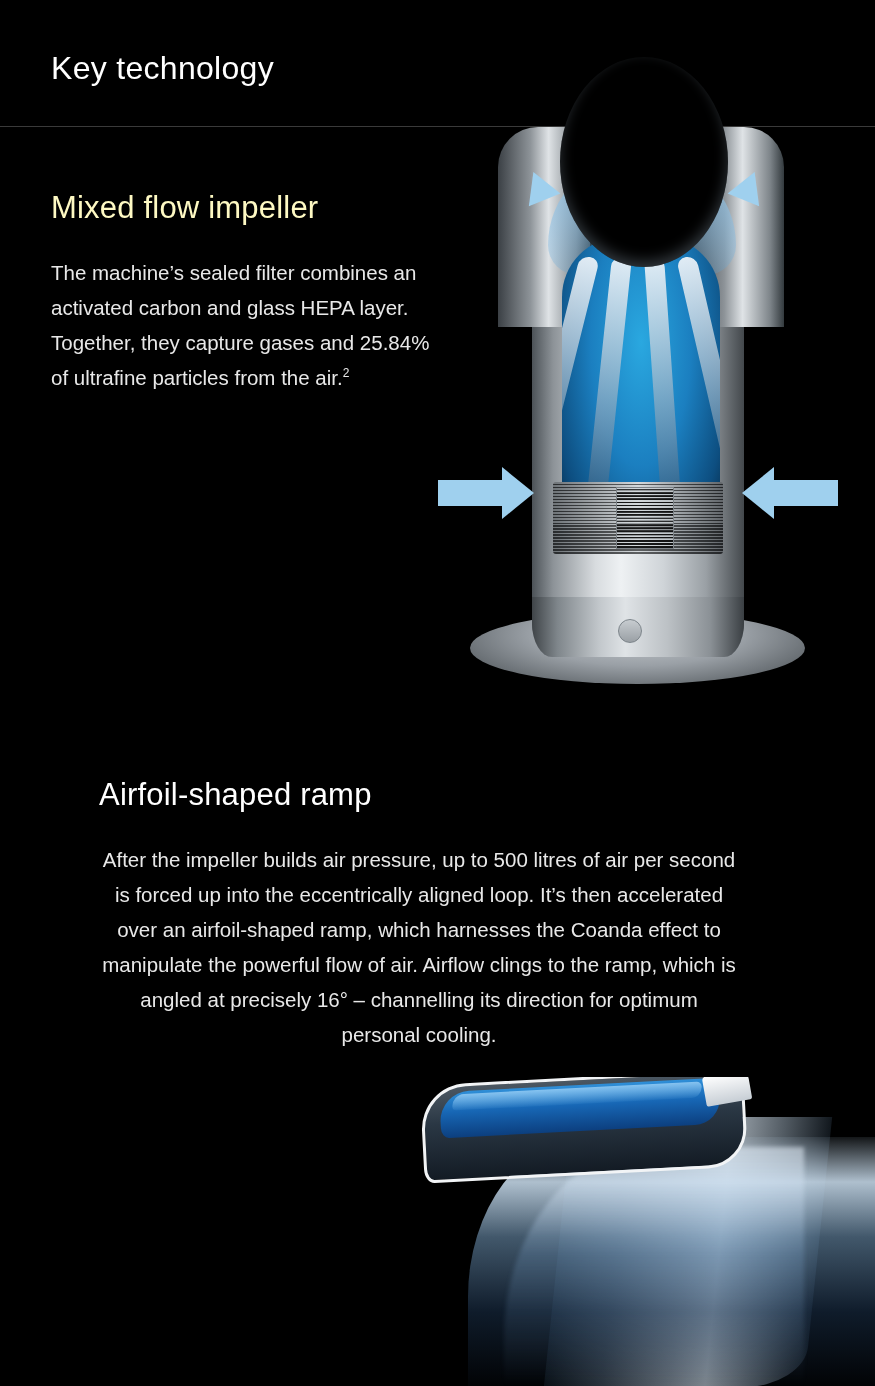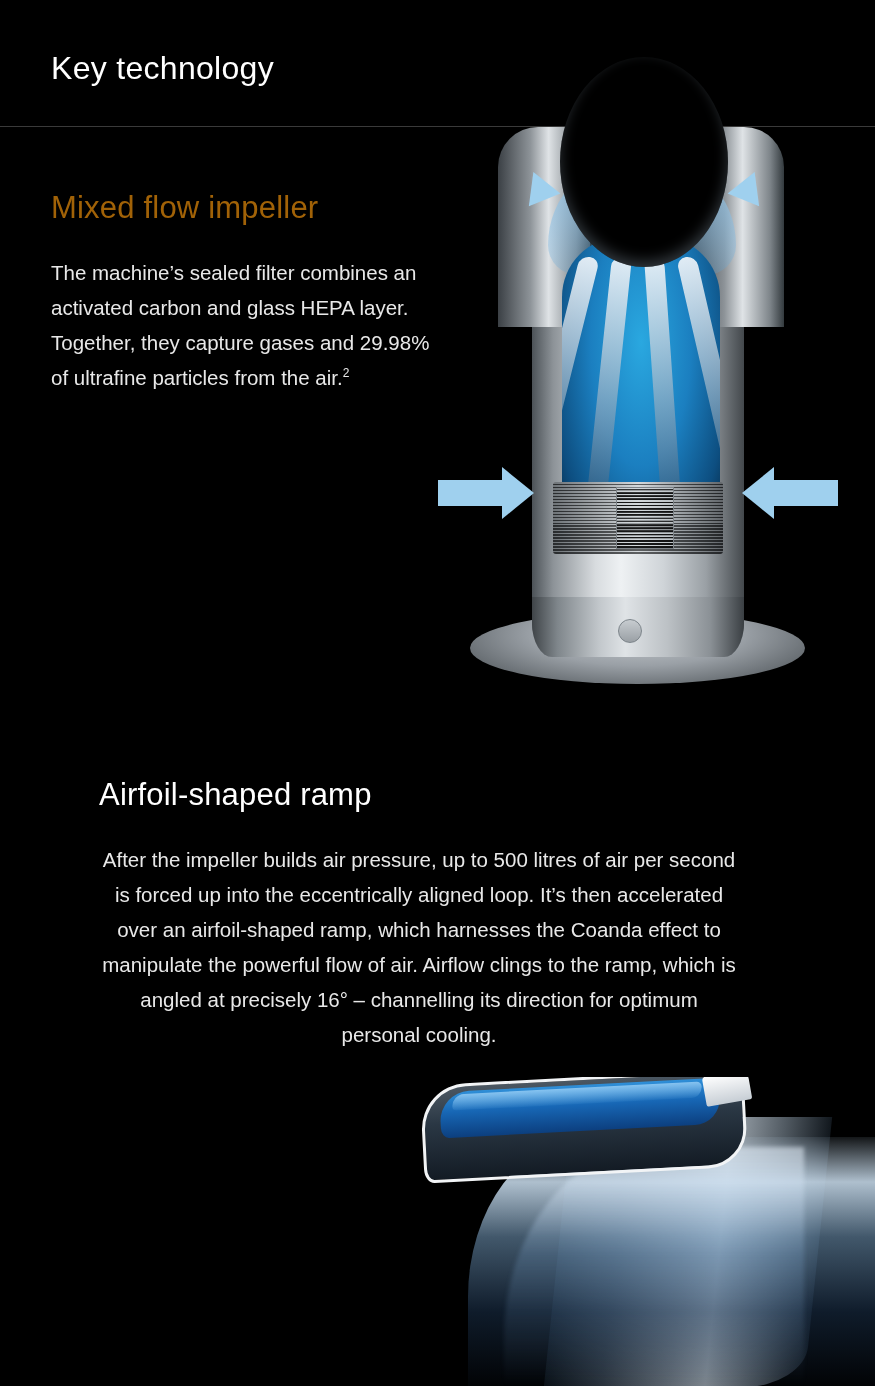--- a/index.html
+++ b/index.html
@@ -44,21 +44,21 @@
     left: 0;
     width: 875px;
     height: 630px;
   }
   .s1-heading {
     position: absolute;
     left: 51px;
     top: 63px;
     font-size: 31px;
     font-weight: 300;
-    color: #a16207;
+    color: #fef9c3;
     letter-spacing: 0.2px;
   }
   .s1-body {
     position: absolute;
     left: 51px;
     top: 128px;
     width: 400px;
     font-size: 20.5px;
     font-weight: 300;
     line-height: 35px;
@@ -331,21 +331,21 @@
 <body>
 
 <div class="page-header">
   <div class="title">Key technology</div>
 </div>
 
 <div class="section-one">
 
   <div class="s1-heading">Mixed flow impeller</div>
 
-  <div class="s1-body"><span>The machine’s sealed filter combines an activated carbon and glass HEPA layer. Together, they capture gases and 29.98% of ultrafine particles from the air.</span><sup>2</sup></div>
+  <div class="s1-body"><span>The machine’s sealed filter combines an activated carbon and glass HEPA layer. Together, they capture gases and 25.84% of ultrafine particles from the air.</span><sup>2</sup></div>
 
   <div class="impeller-figure">
     <div class="imp-base-ellipse"></div>
     <div class="imp-body"></div>
     <div class="imp-body-bottomcap"></div>
     <div class="imp-loop-left"></div>
     <div class="imp-loop-right"></div>
     <div class="imp-top-flow"></div>
     <div class="imp-inner-cavity">
       <div class="blade b1"></div>

